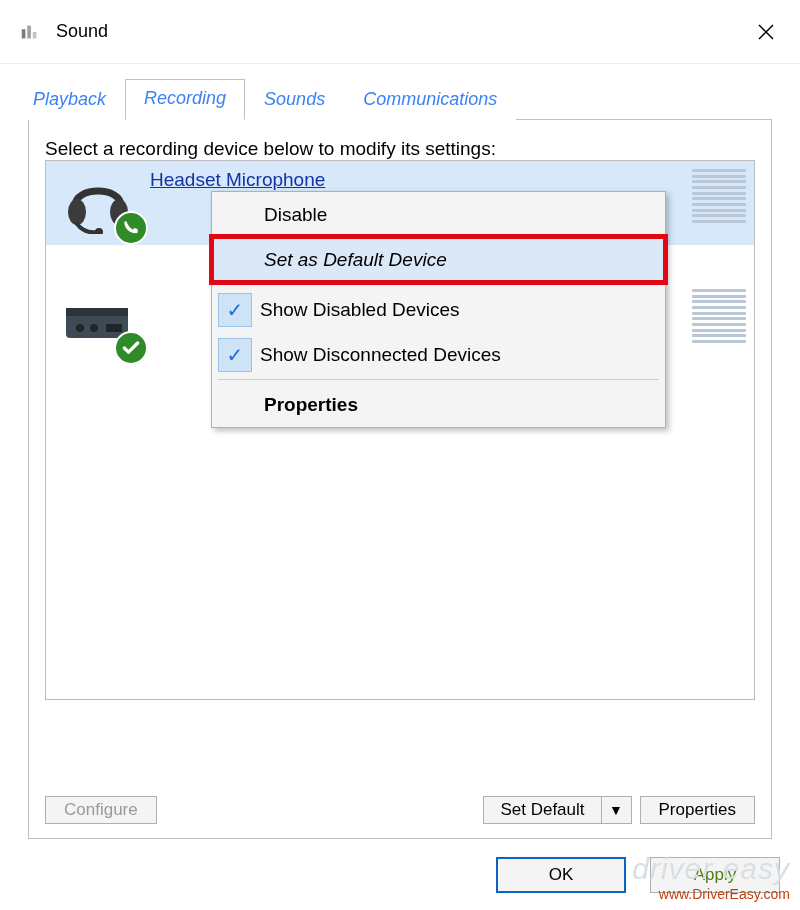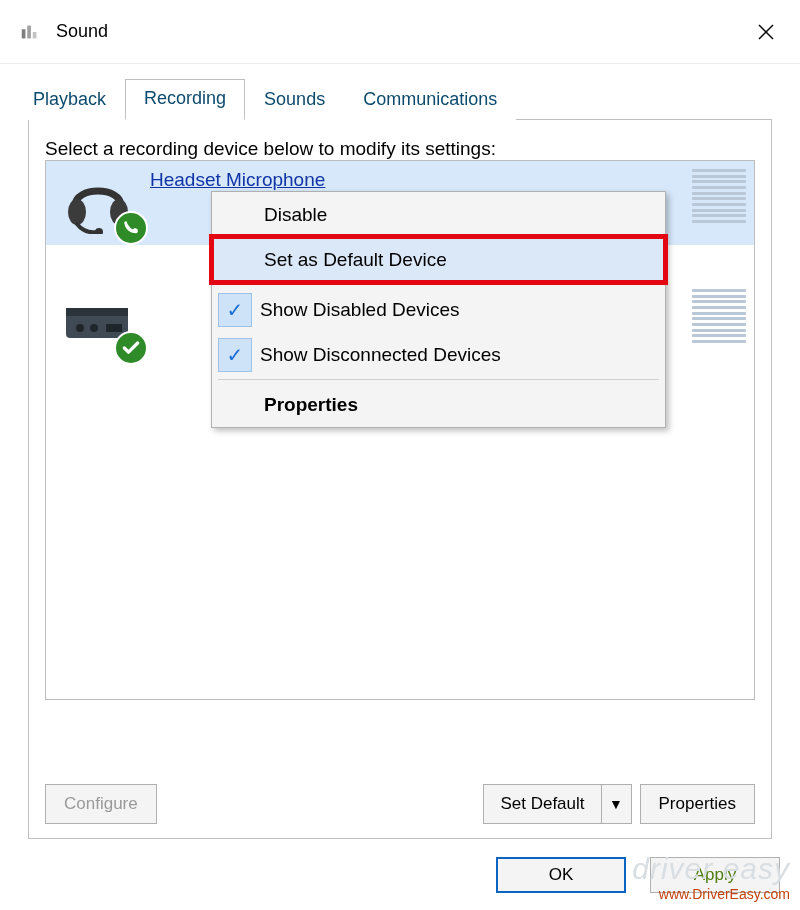--- a/index.html
+++ b/index.html
@@ -46,27 +46,28 @@
   .tabstrip {
     display: flex;
     align-items: flex-end;
     border-bottom: none;
     position: relative;
     z-index: 2;
   }
   .tab {
     padding: 8px 18px 10px 18px;
     font-size: 18px;
-    color: #0c4a6e;
+    color: #3b82f6;
     background: #fff;
     border: 1px solid transparent;
     border-bottom: none;
     position: relative;
     top: 1px;
     cursor: default;
+    font-style: italic;
   }
   .tab.active {
     border: 1px solid #c0c0c0;
     border-bottom: 1px solid #fff;
     background: #fff;
   }
 
   
   .panel {
     margin: 0 14px 0 14px;
@@ -161,36 +162,37 @@
     height: 34px;
   }
   .menu-label { flex: 1; }
   .menu-item.bold .menu-label { font-weight: 700; }
   .menu-item.highlight {
     background: #dbe8f8;
   }
   .menu-item.redbox {
     outline: 5px solid #e30613;
     outline-offset: -2px;
+    font-style: italic;
   }
   .menu-sep {
     height: 1px;
     background: #d0d0d0;
     margin: 2px 6px;
   }
 
   
   .panel-footer {
     position: absolute;
     left: 16px; right: 16px; bottom: 14px;
     display: flex;
     align-items: center;
   }
   .btn {
-    height: 40px;
+    height: 28px;
     padding: 0 18px;
     font-size: 17px;
     background: #f4f4f4;
     border: 1px solid #b0b0b0;
     display: flex;
     align-items: center;
     justify-content: center;
     cursor: default;
   }
   .btn.disabled { color: #9a9a9a; }

